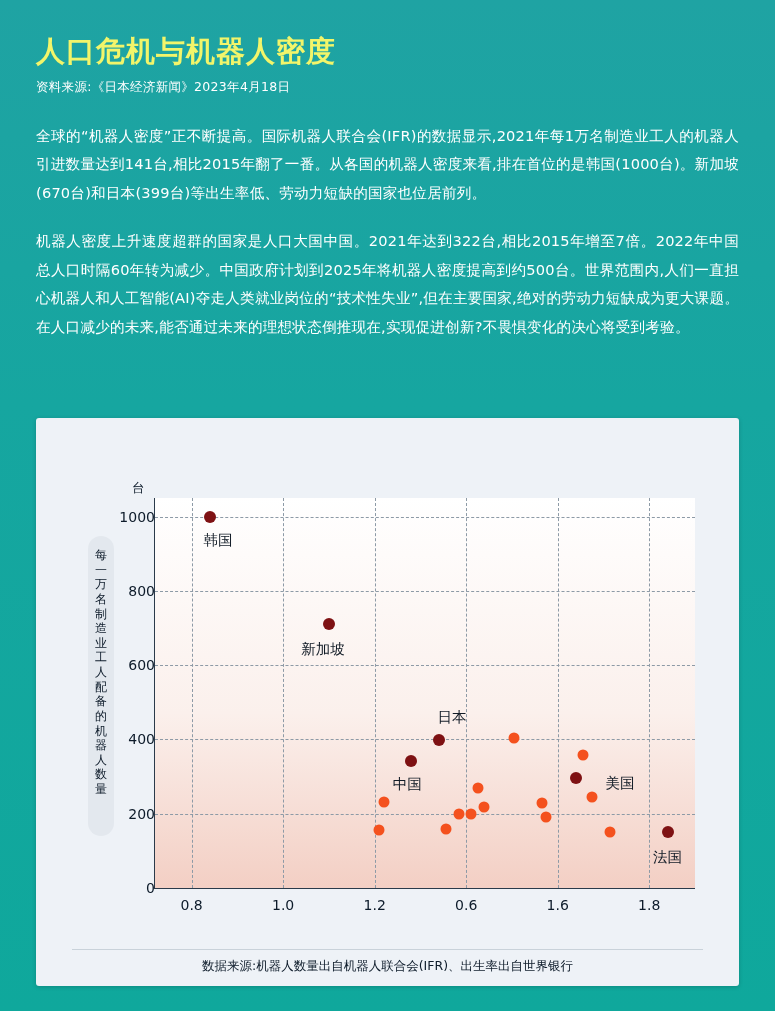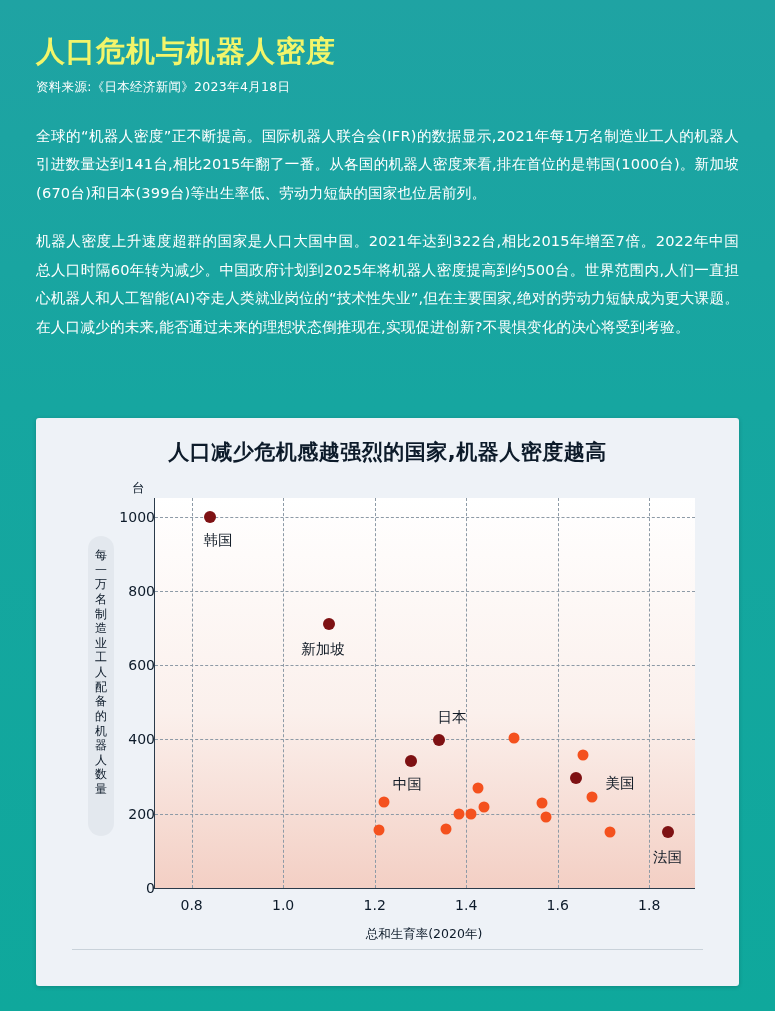--- a/index.html
+++ b/index.html
@@ -183,21 +183,20 @@
 
 <div class="page">
 
   <h1 class="title">人口危机与机器人密度</h1>
   <div class="source-line">资料来源:《日本经济新闻》2023年4月18日</div>
 
   <p class="para">全球的“机器人密度”正不断提高。国际机器人联合会(IFR)的数据显示,2021年每1万名制造业工人的机器人引进数量达到141台,相比2015年翻了一番。从各国的机器人密度来看,排在首位的是韩国(1000台)。新加坡(670台)和日本(399台)等出生率低、劳动力短缺的国家也位居前列。</p>
   <p class="para">机器人密度上升速度超群的国家是人口大国中国。2021年达到322台,相比2015年增至7倍。2022年中国总人口时隔60年转为减少。中国政府计划到2025年将机器人密度提高到约500台。世界范围内,人们一直担心机器人和人工智能(AI)夺走人类就业岗位的“技术性失业”,但在主要国家,绝对的劳动力短缺成为更大课题。在人口减少的未来,能否通过未来的理想状态倒推现在,实现促进创新?不畏惧变化的决心将受到考验。</p>
 
   <div class="chart-card">
-    <div class="chart-title">人口减少危机感越强烈的国家,机器人密度越高</div>
 
     <div class="unit-label">台</div>
     <div class="ylabel-box"></div>
     <div class="ylabel-text">每一万名制造业工人配备的机器人数量</div>
 
     <div class="plot" id="plot">
         <div class="gridline-h" style="top: 390px; border-top: none;"></div>
         <div class="ytick" style="top: 390px;">0</div>
         <div class="gridline-h" style="top: 315.714px;"></div>
         <div class="ytick" style="top: 315.714px;">200</div>
@@ -209,21 +208,21 @@
         <div class="ytick" style="top: 92.8571px;">800</div>
         <div class="gridline-h" style="top: 18.5714px;"></div>
         <div class="ytick" style="top: 18.5714px;">1000</div>
         <div class="gridline-v" style="left: 36.6102px;"></div>
         <div class="xtick" style="left: 36.6102px; text-align: right;">0.8</div>
         <div class="gridline-v" style="left: 128.136px;"></div>
         <div class="xtick" style="left: 128.136px;">1.0</div>
         <div class="gridline-v" style="left: 219.661px;"></div>
         <div class="xtick" style="left: 219.661px;">1.2</div>
         <div class="gridline-v" style="left: 311.186px;"></div>
-        <div class="xtick" style="left: 311.186px;">1.4</div>
+        <div class="xtick" style="left: 311.186px;">0.6</div>
         <div class="gridline-v" style="left: 402.712px;"></div>
         <div class="xtick" style="left: 402.712px;">1.6</div>
         <div class="gridline-v" style="left: 494.237px;"></div>
         <div class="xtick" style="left: 494.237px;">1.8</div>
         <div class="dot hi" style="left: 54.9153px; top: 18.5714px; background: rgb(126, 17, 19);"></div>
         <div class="dot-label" style="left: 62.9153px; top: 32.5714px;">韩国</div>
         <div class="dot hi" style="left: 173.898px; top: 126.286px; background: rgb(126, 17, 19);"></div>
         <div class="dot-label" style="left: 167.898px; top: 142.286px;">新加坡</div>
         <div class="dot hi" style="left: 283.729px; top: 241.8px; background: rgb(126, 17, 19);"></div>
         <div class="dot-label" style="left: 297px; top: 209.8px;">日本</div>
@@ -241,17 +240,17 @@
         <div class="dot" style="left: 322.627px; top: 290.457px; background: rgb(244, 81, 30);"></div>
         <div class="dot" style="left: 329.492px; top: 309.029px; background: rgb(244, 81, 30);"></div>
         <div class="dot" style="left: 359.237px; top: 240.314px; background: rgb(244, 81, 30);"></div>
         <div class="dot" style="left: 386.695px; top: 304.571px; background: rgb(244, 81, 30);"></div>
         <div class="dot" style="left: 391.271px; top: 319.429px; background: rgb(244, 81, 30);"></div>
         <div class="dot" style="left: 427.881px; top: 257.029px; background: rgb(244, 81, 30);"></div>
         <div class="dot" style="left: 437.034px; top: 299px; background: rgb(244, 81, 30);"></div>
         <div class="dot" style="left: 455.339px; top: 334.286px; background: rgb(244, 81, 30);"></div>
       </div>
 
-    <div class="xaxis-title">总和生育率(2020年)</div>
     <div class="note-sep"></div>
+    <div class="note">数据来源:机器人数量出自机器人联合会(IFR)、出生率出自世界银行</div>
   </div>
 
 </div>
 
 </body></html>

